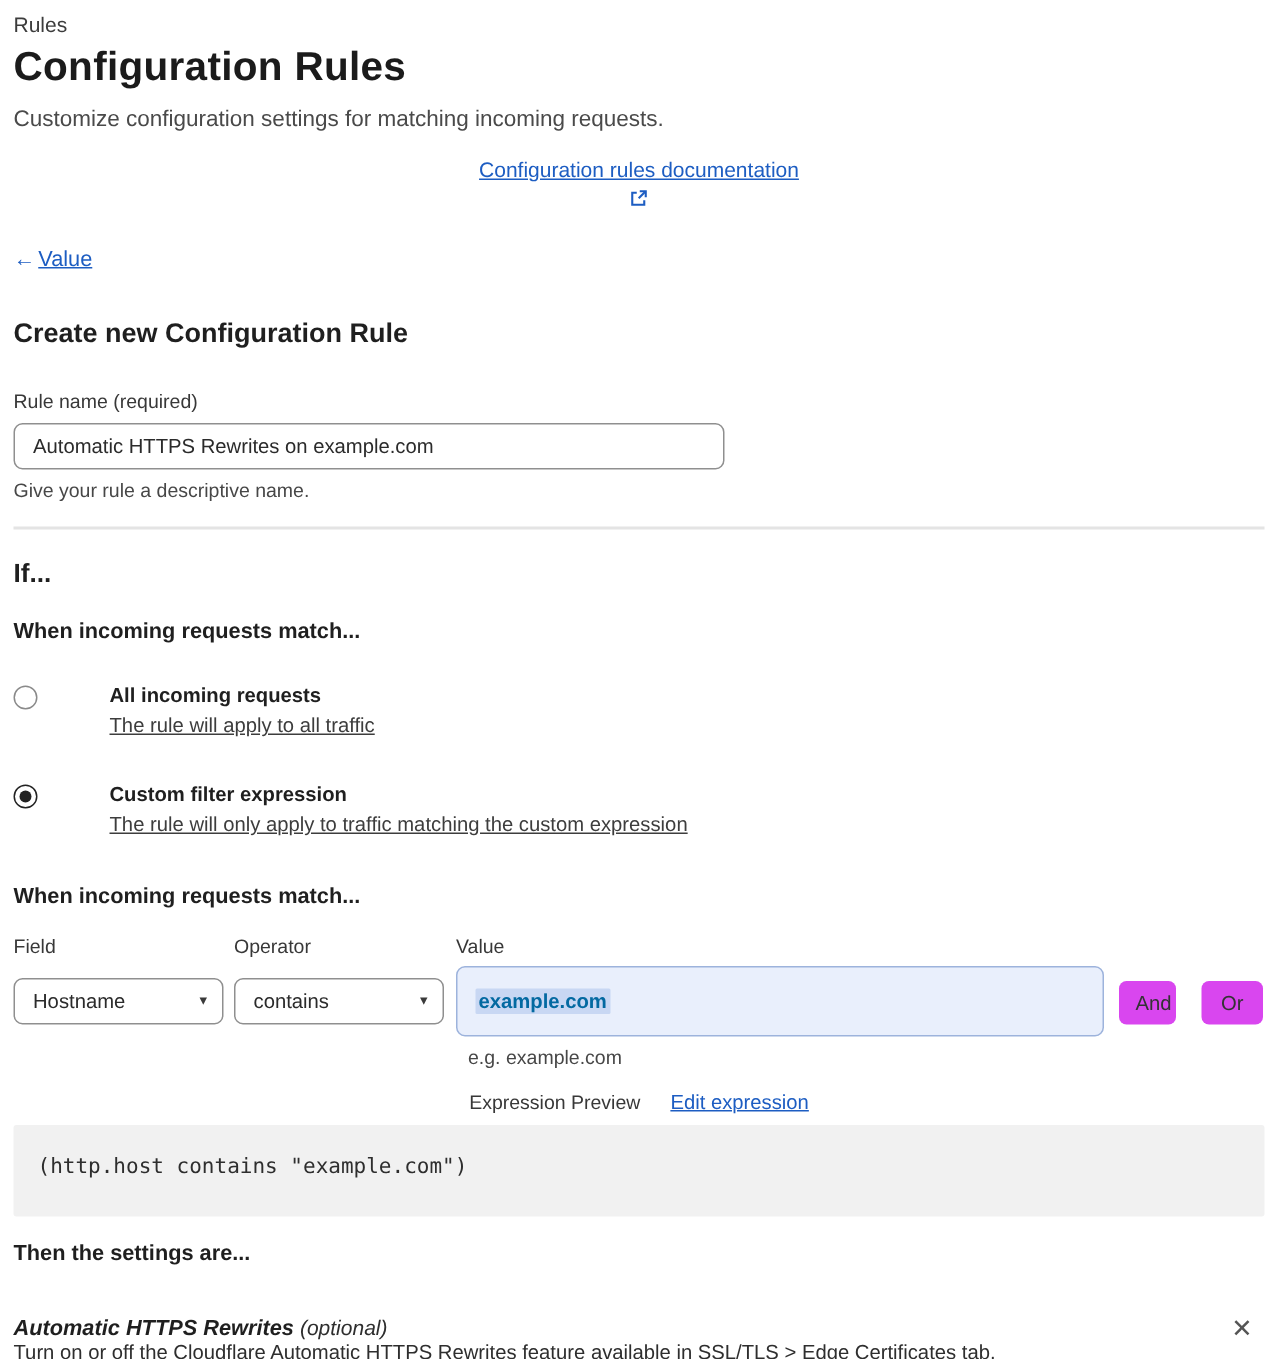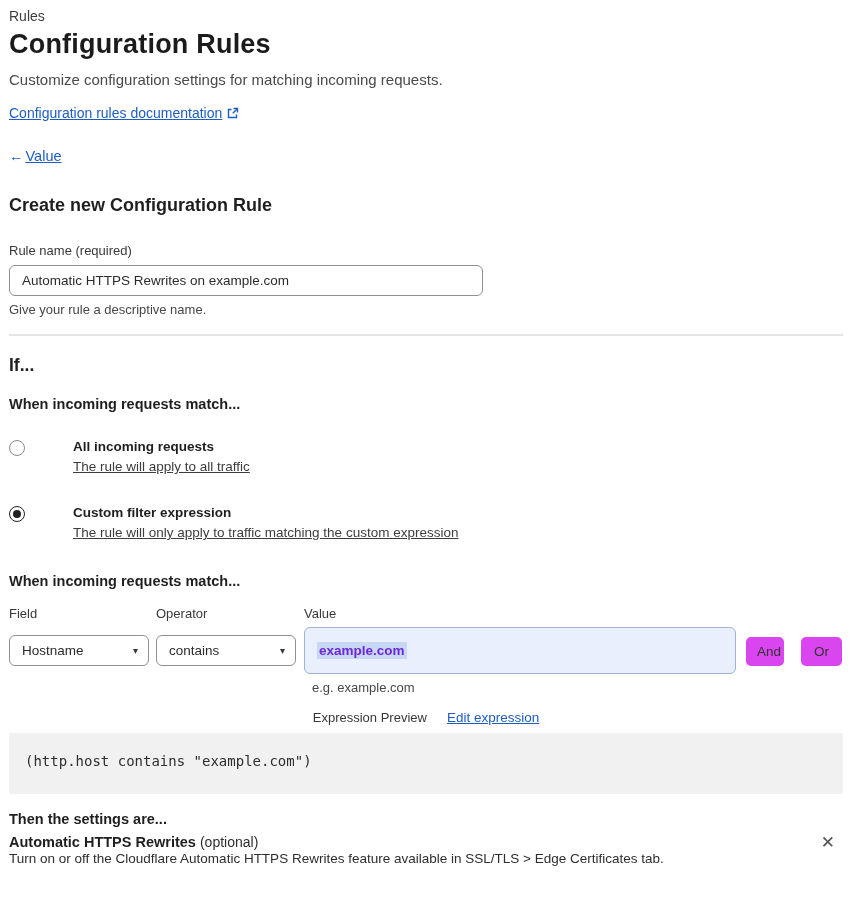--- a/index.html
+++ b/index.html
@@ -10,21 +10,21 @@
     color: #1f1f1f;
     overflow: hidden;
   }
   .container { padding: 8px 9px 0 9px; }
 
   
   .breadcrumb { font-size: 14px; color: #3c3c3c; }
   .page-title { font-size: 27px; font-weight: bold; color: #1b1b1b; margin-top: 5px; letter-spacing: .2px; }
   .subtitle { font-size: 15px; color: #4a4a4a; margin-top: 11px; }
   a, .link { color: #1d5dc2; text-decoration: underline; cursor: pointer; }
-  .doc-link-row { margin-top: 17px; font-size: 14px; display: flex; align-items: center; gap: 5px; }
+  .doc-link-row { margin-top: 17px; font-size: 14px; display: flex; align-items: center; gap: 5px; flex-direction: column; }
   .ext-icon { display: inline-block; color: #1d5dc2; }
   .ext-icon svg { display: block; }
   .back-row { margin-top: 27px; font-size: 14.5px; }
   .back-arrow { color: #1d5dc2; text-decoration: none; margin-right: 2px; }
 
   
   .section-title { font-size: 18px; font-weight: bold; margin-top: 31px; }
   .field-label { font-size: 13px; color: #383838; margin-top: 27px; }
   .rule-name-input {
     margin-top: 7px; width: 474px; height: 31px;
@@ -65,21 +65,21 @@
   .select-box {
     width: 140px; height: 31px; border: 1px solid #8f8f8f; border-radius: 6px;
     background: #fff; display: flex; align-items: center; justify-content: space-between;
     padding: 0 10px 0 12px; font-size: 13.5px; color: #2b2b2b; cursor: pointer;
   }
   .select-box .caret { font-size: 10px; color: #3a3a3a; }
   .gap7 { width: 7px; } .gap8 { width: 8px; } .gap10 { width: 10px; } .gap17 { width: 17px; }
   .value-input {
     width: 432px; height: 47px; border: 1px solid #9db3dc; border-radius: 6px;
     background: #e9effc; display: flex; align-items: center;
-    padding: 16px 12px; font-size: 13.5px; font-weight: bold; color: #6d28d9;
+    padding: 16px 12px; font-size: 13.5px; font-weight: bold; color: #0369a1;
   }
   .value-input .selected-text { background: #c8d7f3; padding: 1px 2px; border-radius: 1px; }
   .small-btn {
     height: 29px; margin-top: 1px; border: none; border-radius: 5px; background: #d946ef;
     font-size: 13.5px; color: #333; font-family: "Liberation Sans", sans-serif;
     cursor: pointer; padding: 0 11px;
   }
   .btn-and { width: 38px; } .btn-or { width: 41px; }
   .eg-text { font-size: 13px; color: #474747; margin-top: 6px; margin-left: 303px; }
 
@@ -88,21 +88,21 @@
   .expr-label { font-size: 13px; color: #383838; }
   .expr-edit { font-size: 13.5px; }
   .code-box {
     margin-top: 8px; background: #f1f1f1; border-radius: 2px;
     padding: 19px 16px 24px 16px;
   }
   .code-text { font-family: "DejaVu Sans Mono", "Liberation Mono", monospace; font-size: 14px; color: #2e2e2e; }
 
   
   .then-title { font-size: 14.5px; font-weight: bold; margin-top: 17px; }
-  .setting-header { display: flex; justify-content: space-between; align-items: flex-start; margin-top: 7px; }
+  .setting-header { display: flex; justify-content: space-between; align-items: flex-start; margin-top: 33px; font-style: italic; }
   .setting-name { font-size: 14.5px; font-weight: bold; }
   .setting-optional { font-weight: normal; font-size: 14px; color: #2e2e2e; }
   .close-x { font-size: 17px; color: #555; cursor: pointer; line-height: 1; padding: 0 2px; margin-right: 6px; }
   .setting-desc { font-size: 13.5px; color: #2e2e2e; }
 </style>
 </head>
 <body>
 
 <div class="container">
 

